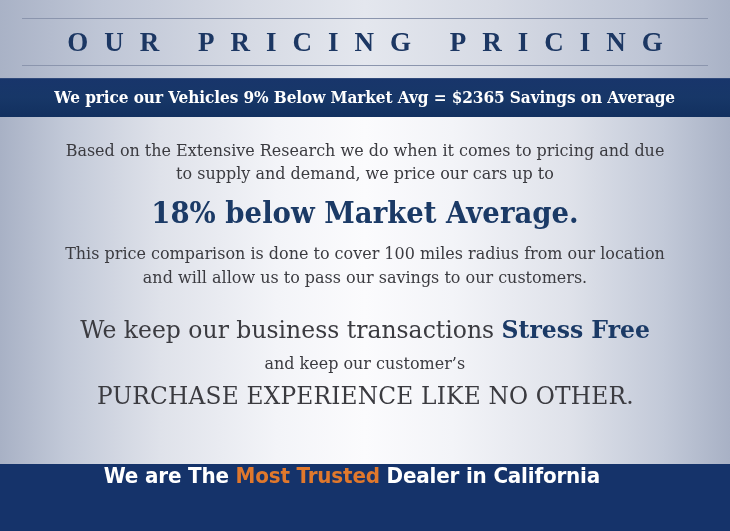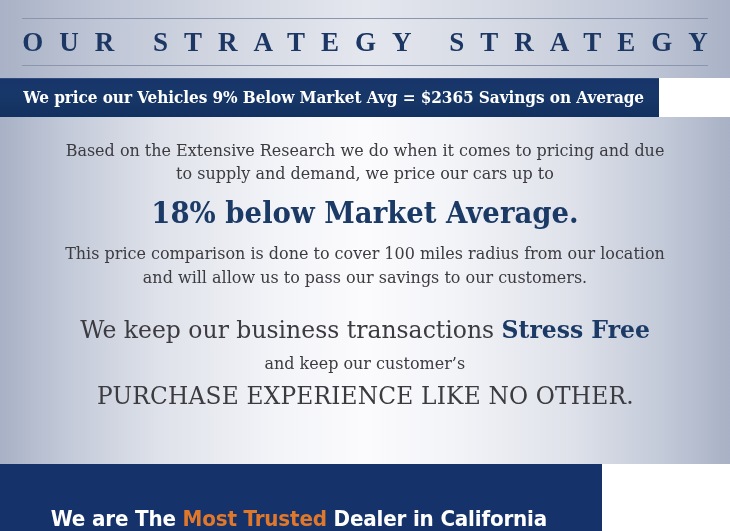--- a/index.html
+++ b/index.html
@@ -55,25 +55,26 @@
     letter-spacing: 16px;
     text-indent: 16px;
     white-space: nowrap;
     line-height: 1;
   }
 
   
   .banner {
     position: absolute;
     left: 0; top: 78px;
-    width: 659px;
+    width: 730px;
     height: 39px;
     background: linear-gradient(to bottom, #18356b 0%, #173768 50%, #12305f 100%);
     display: flex;
     align-items: center;
+    justify-content: center;
     box-shadow: inset 0 1px 0 rgba(255,255,255,0.10);
   }
   .banner-text {
     color: #ffffff;
     font-family: "DejaVu Serif", serif;
     font-weight: 700;
     font-size: 16.5px;
     letter-spacing: -0.1px;
     white-space: nowrap;
     transform: scaleX(0.93);
@@ -160,27 +161,26 @@
     margin-top: 8px;
     letter-spacing: 0.2px;
     transform: scaleX(0.95);
     white-space: nowrap;
   }
 
   
   .footer {
     position: absolute;
     left: 0; top: 464px;
-    width: 580px;
+    width: 730px;
     height: 67px;
     background: #15336a;
     display: flex;
-    align-items: flex-end;
+    align-items: flex-start;
     justify-content: center;
-    padding-left: 22px;
   }
   .footer-text {
     color: #ffffff;
     font-family: "DejaVu Sans", sans-serif;
     font-weight: 700;
     font-size: 21px;
     letter-spacing: -0.2px;
     white-space: nowrap;
     transform: scaleX(0.95) translateX(-14px);
   }
@@ -196,21 +196,21 @@
   }
   .logo svg { display: block; }
 </style>
 </head>
 <body>
 
 <div class="poster">
 
   <div class="header">
     <div class="header-inner">
-      <div class="header-title">OUR STRATEGY STRATEGY</div>
+      <div class="header-title">OUR PRICING PRICING</div>
     </div>
   </div>
 
   <div class="banner">
     <div class="banner-text">We price our Vehicles 9% Below Market Avg = $2365 Savings on Average</div>
   </div>
 
   <div class="body-area">
 
     <div class="para para-1">Based on the Extensive Research we do when it comes to pricing and due to supply and demand, we price our cars up to</div>

